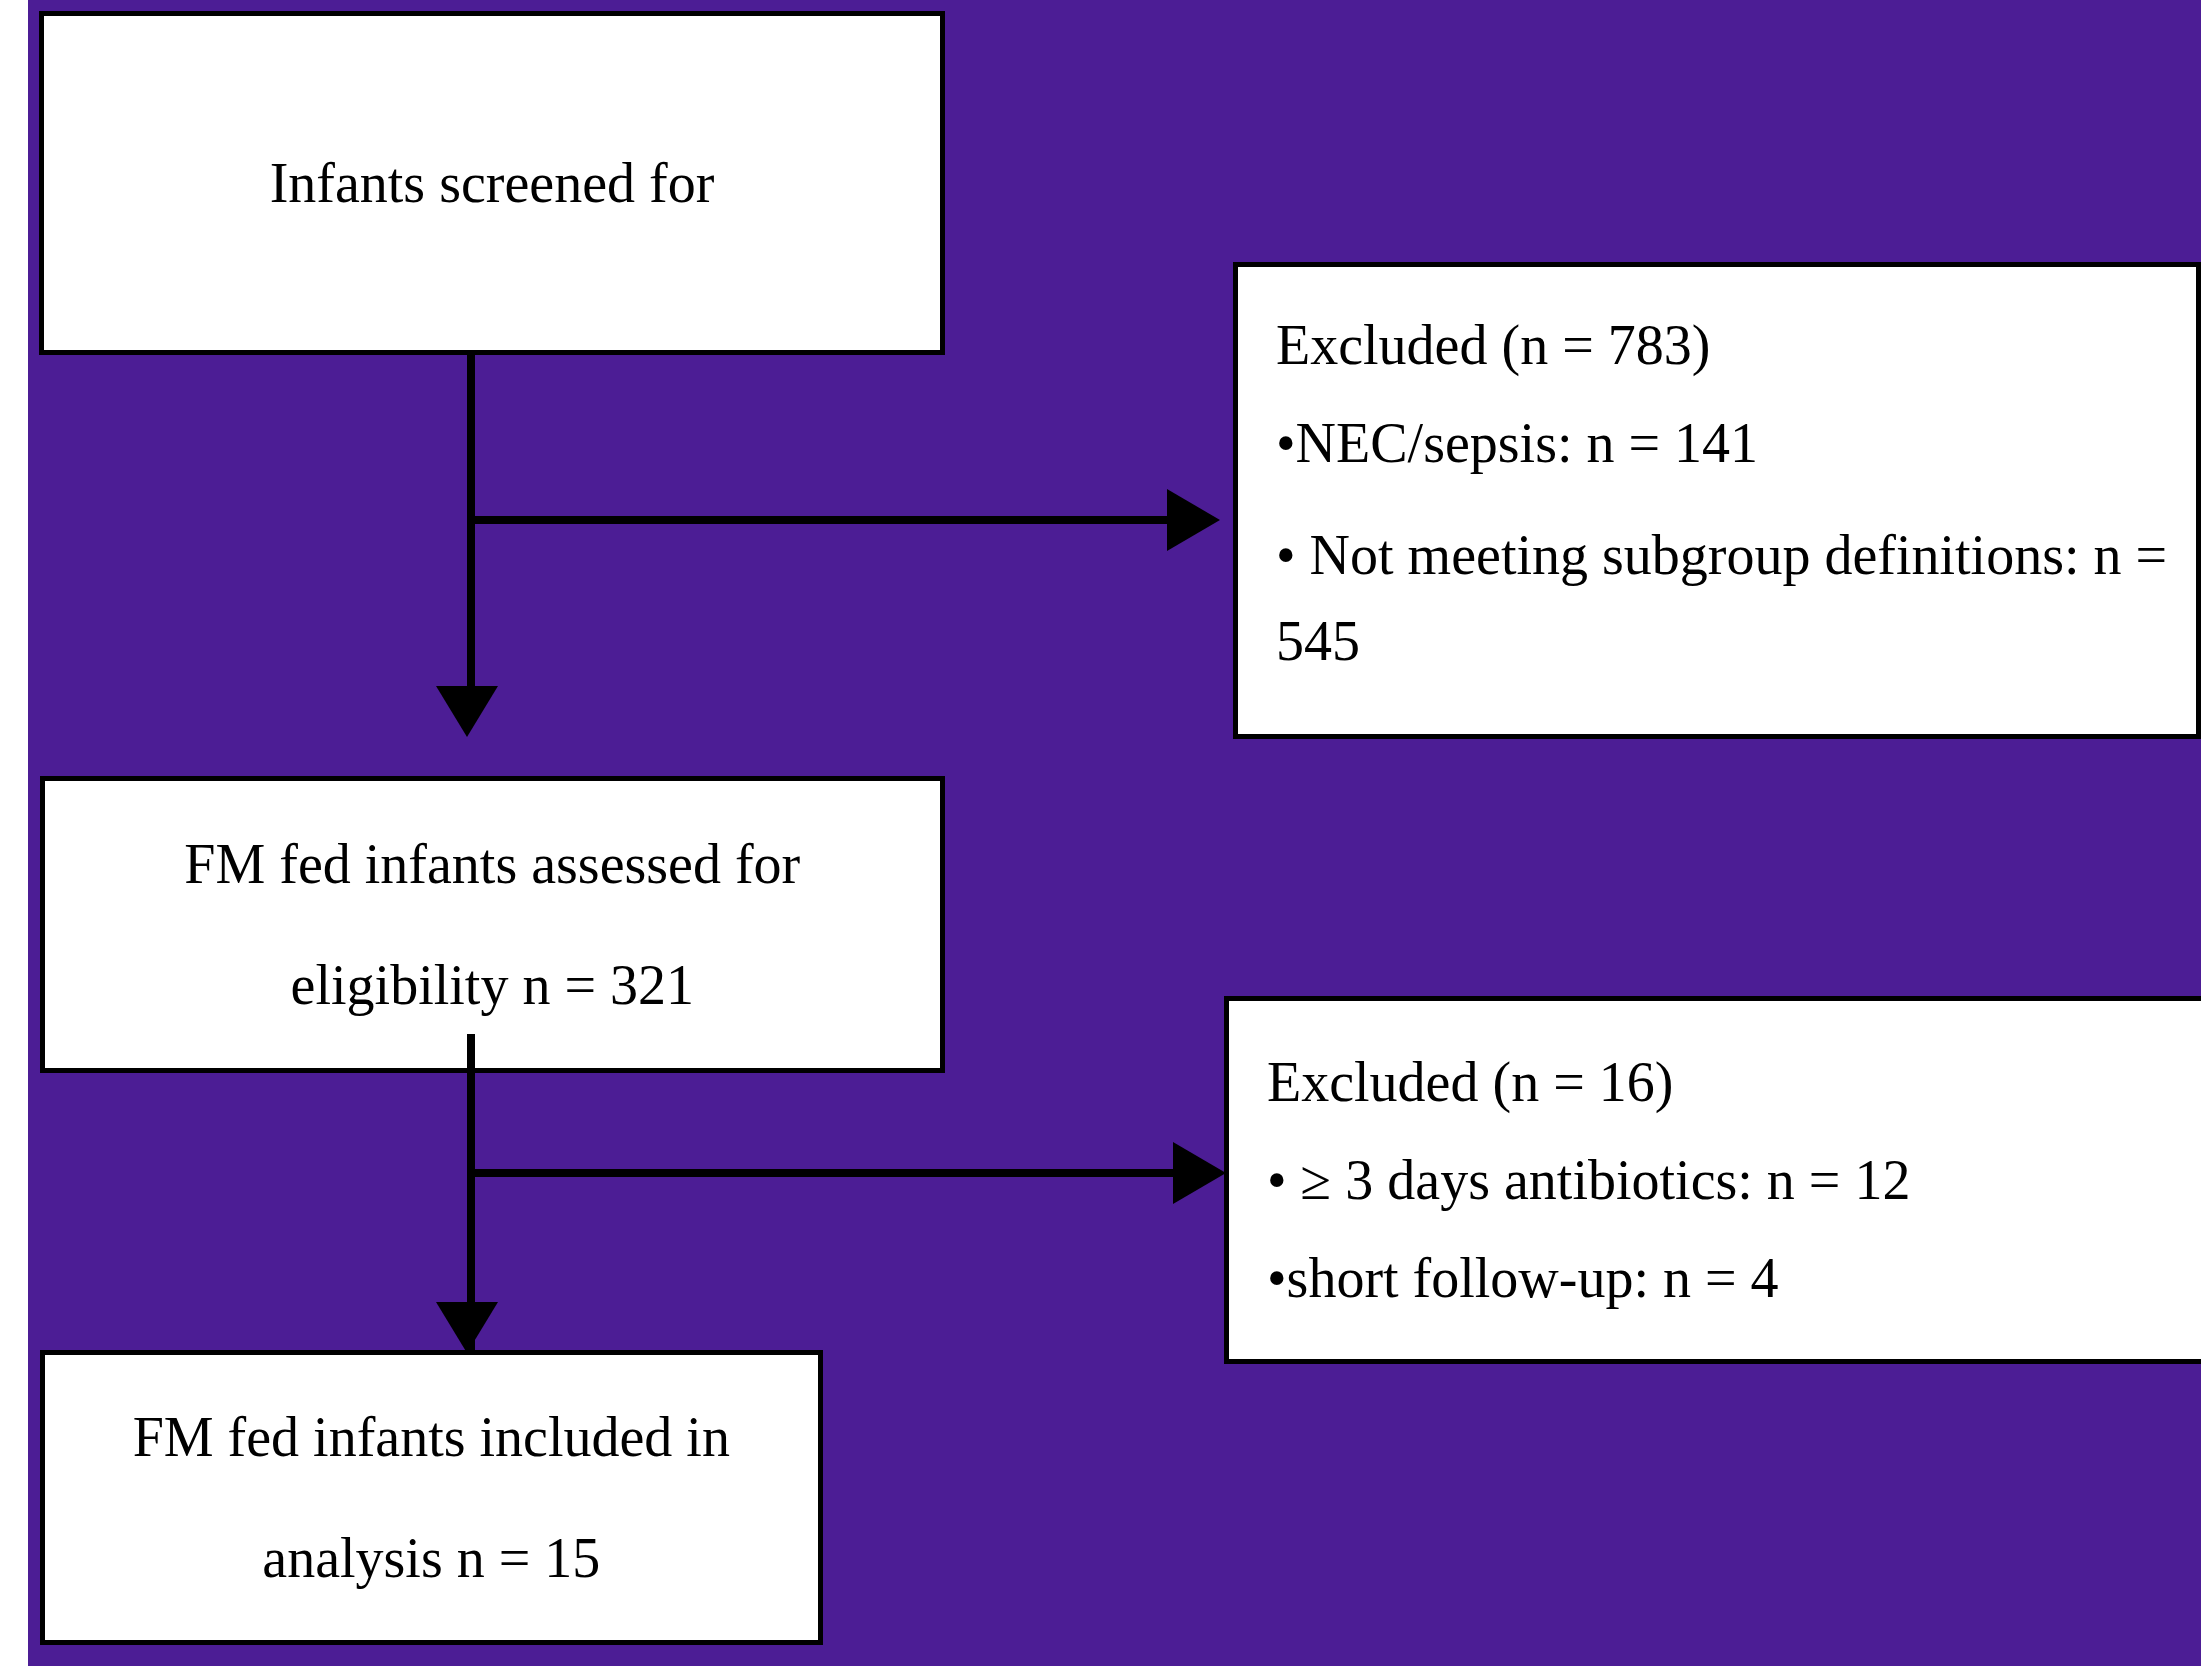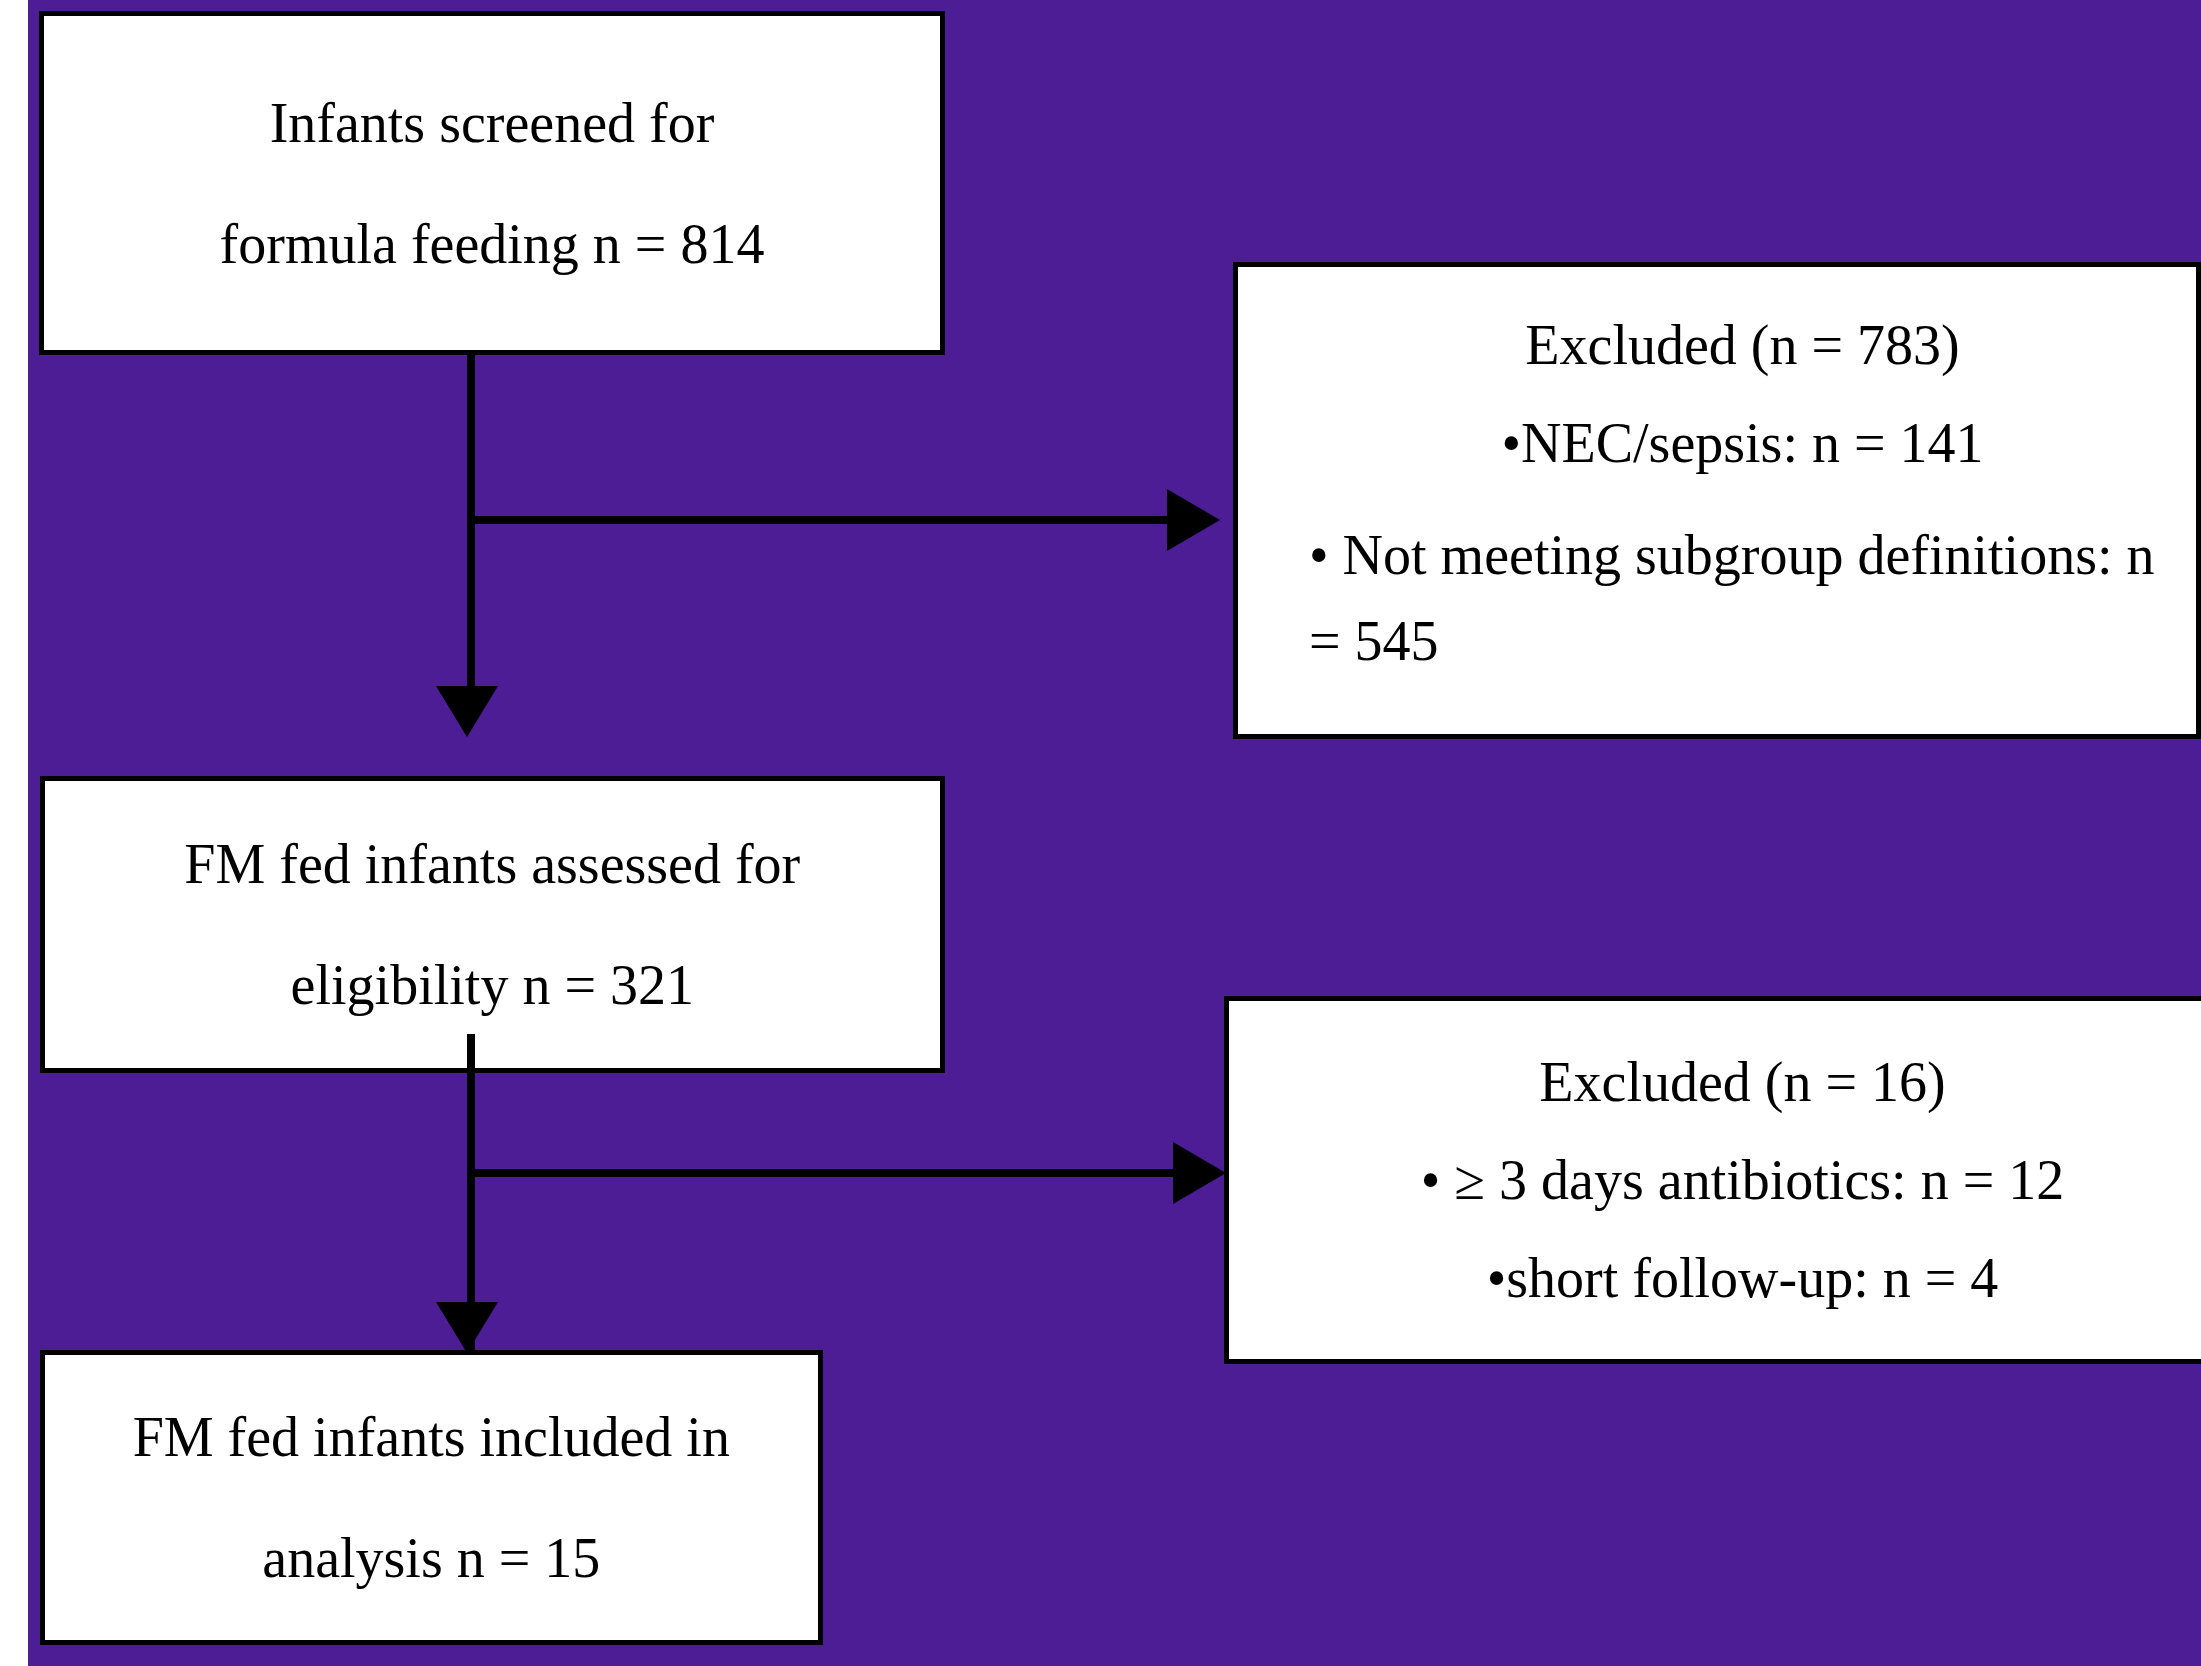--- a/index.html
+++ b/index.html
@@ -45,23 +45,22 @@
     color: #000000;
     white-space: nowrap;
   }
   .flow-box.centered .box-line + .box-line {
     margin-top: 65px;
   }
   .flow-box.left .box-line + .box-line {
     margin-top: 42px;
   }
   .flow-box.left {
-    padding-left: 71px;
+    padding-left: 38px;
     padding-right: 20px;
-    align-items: center;
   }
   .box-line.wrapline {
     white-space: normal;
     line-height: 1.52;
   }
 
   
   #box-screened  { left: 11px;   top: 11px;   width: 906px;  height: 344px; }
   #box-assessed  { left: 11.8px;   top: 776px;  width: 905px;  height: 297px; }
   #box-included  { left: 11.8px;   top: 1350px; width: 783px; height: 295px; }
@@ -108,21 +107,20 @@
   #hline-branch-2 { left: 443px; top: 1169px; width: 702px; }
   #arrow-right-2  { left: 1145px; top: 1142px; }
 </style>
 </head>
 <body>
 
 <div id="flow-canvas">
 
   <div class="flow-box centered" id="box-screened">
     <div class="box-line">Infants screened for</div>
-    <div class="box-line">formula feeding n = 814</div>
   </div>
 
   <div class="flow-box centered" id="box-assessed">
     <div class="box-line">FM fed infants assessed for</div>
     <div class="box-line">eligibility n = 321</div>
   </div>
 
   <div class="flow-box centered" id="box-included">
     <div class="box-line">FM fed infants included in</div>
     <div class="box-line">analysis n = 15</div>

